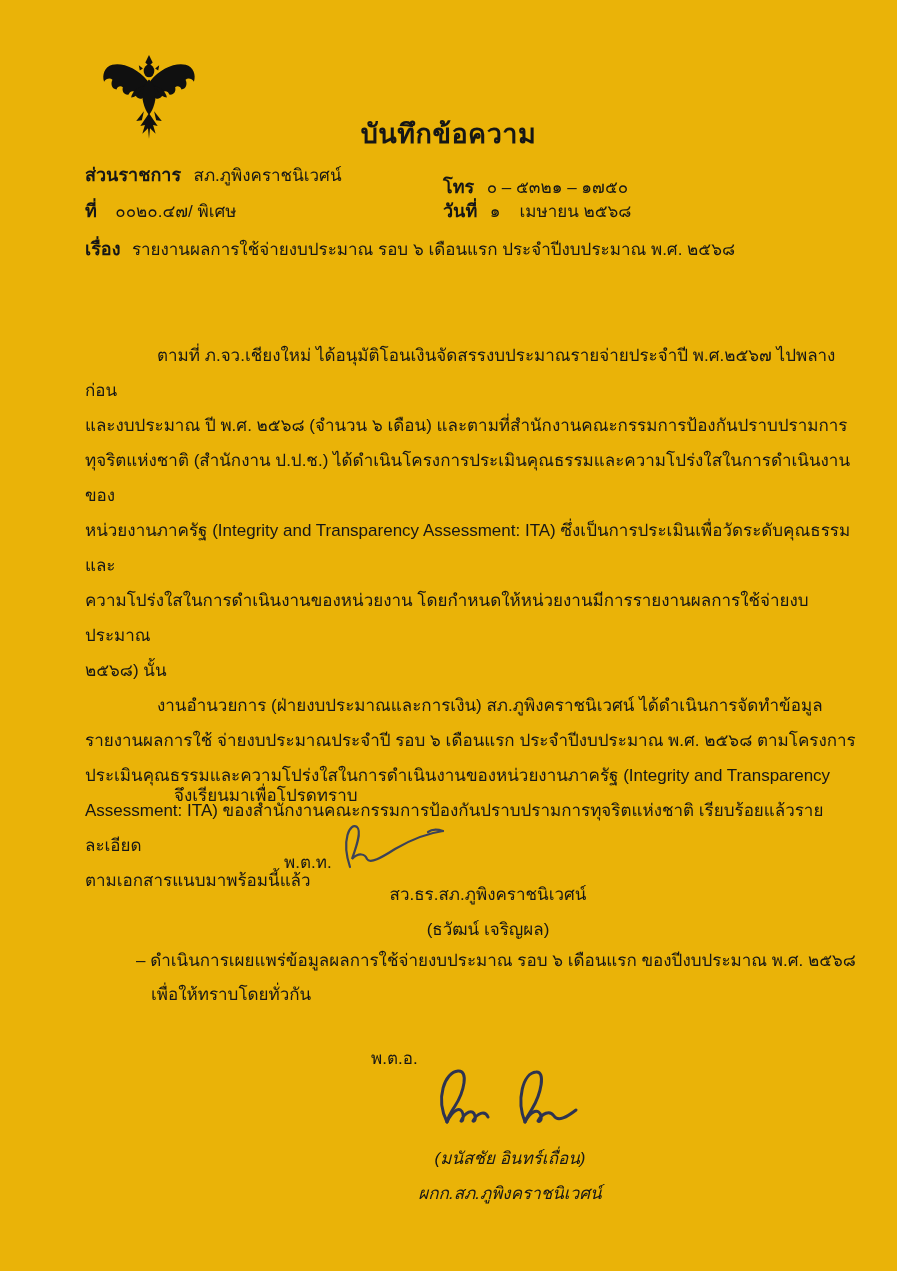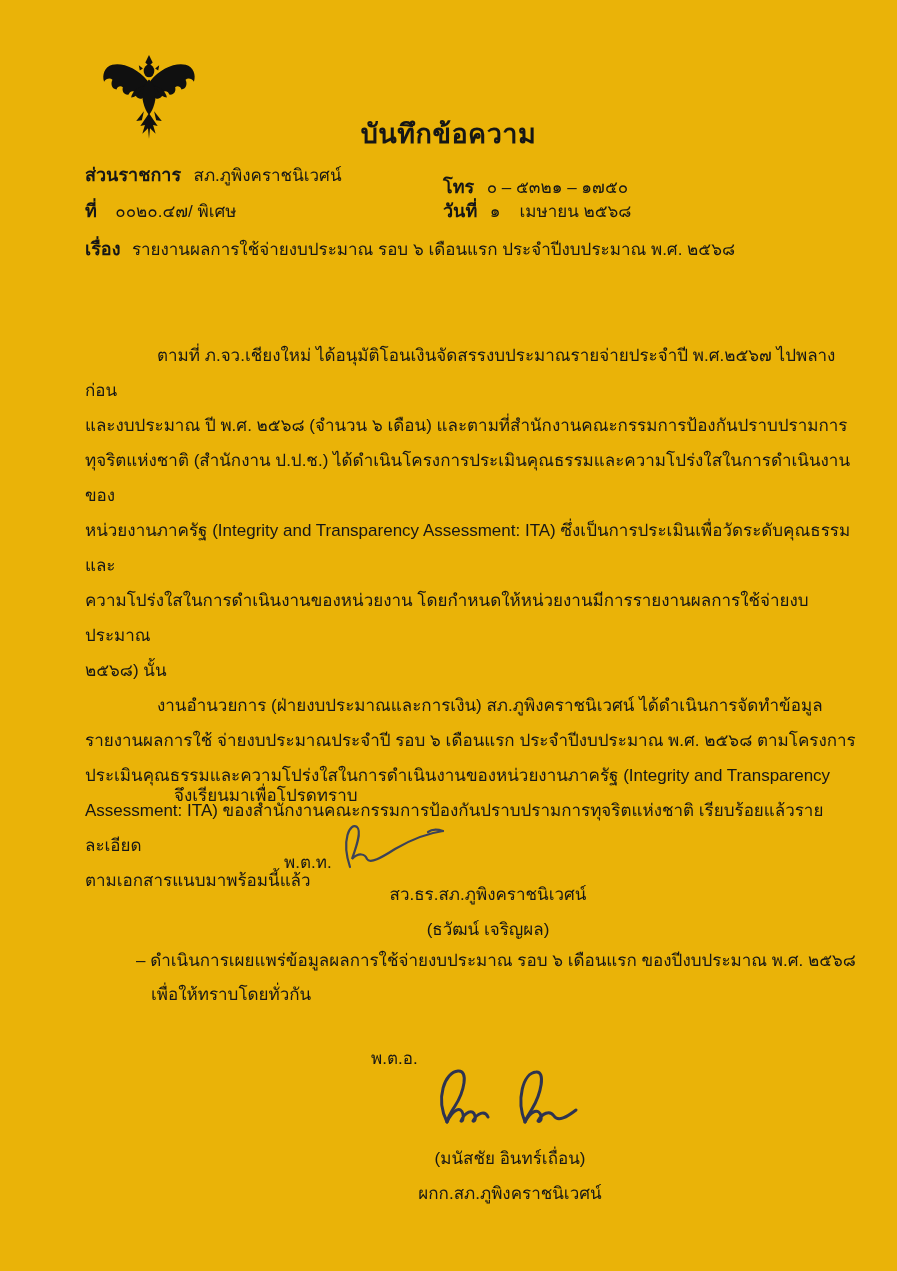--- a/index.html
+++ b/index.html
@@ -120,18 +120,18 @@
   <div class="abs" style="left:433px;top:1064px;width:158px;height:70px;">
     <svg viewBox="0 0 158 70" width="158" height="70" aria-hidden="true">
       <g fill="none" stroke="#2e3350" stroke-width="3" stroke-linecap="round" stroke-linejoin="round">
         <path d="M14 58 C 2 34, 12 8, 25 7 C 36 6, 31 28, 22 42 C 18 48, 15 53, 14 58"></path>
         <path d="M14 58 C 20 45, 28 42, 30 50 C 31 55, 29 58, 28 57 C 32 48, 40 44, 42 52 C 43 56, 41 58, 40 57 C 44 49, 52 46, 55 53"></path>
         <path d="M92 58 C 83 36, 90 9, 103 8 C 113 7, 108 30, 99 45 C 96 50, 93 54, 92 58"></path>
         <path d="M92 58 C 98 46, 106 44, 108 52 C 109 57, 106 58, 105 57 C 109 49, 117 46, 121 52 C 125 58, 134 53, 143 46"></path>
       </g>
     </svg>
   </div>
-  <div class="abs center" style="left:310px;top:1141px;width:400px;">
+  <div class="abs center" style="left:310px;top:1141px;width:400px;font-style:italic;">
     <div class="sig-line">(มนัสชัย  อินทร์เถื่อน)</div>
     <div class="sig-line">ผกก.สภ.ภูพิงคราชนิเวศน์</div>
   </div>
 
 </div>
 
 </body></html>

